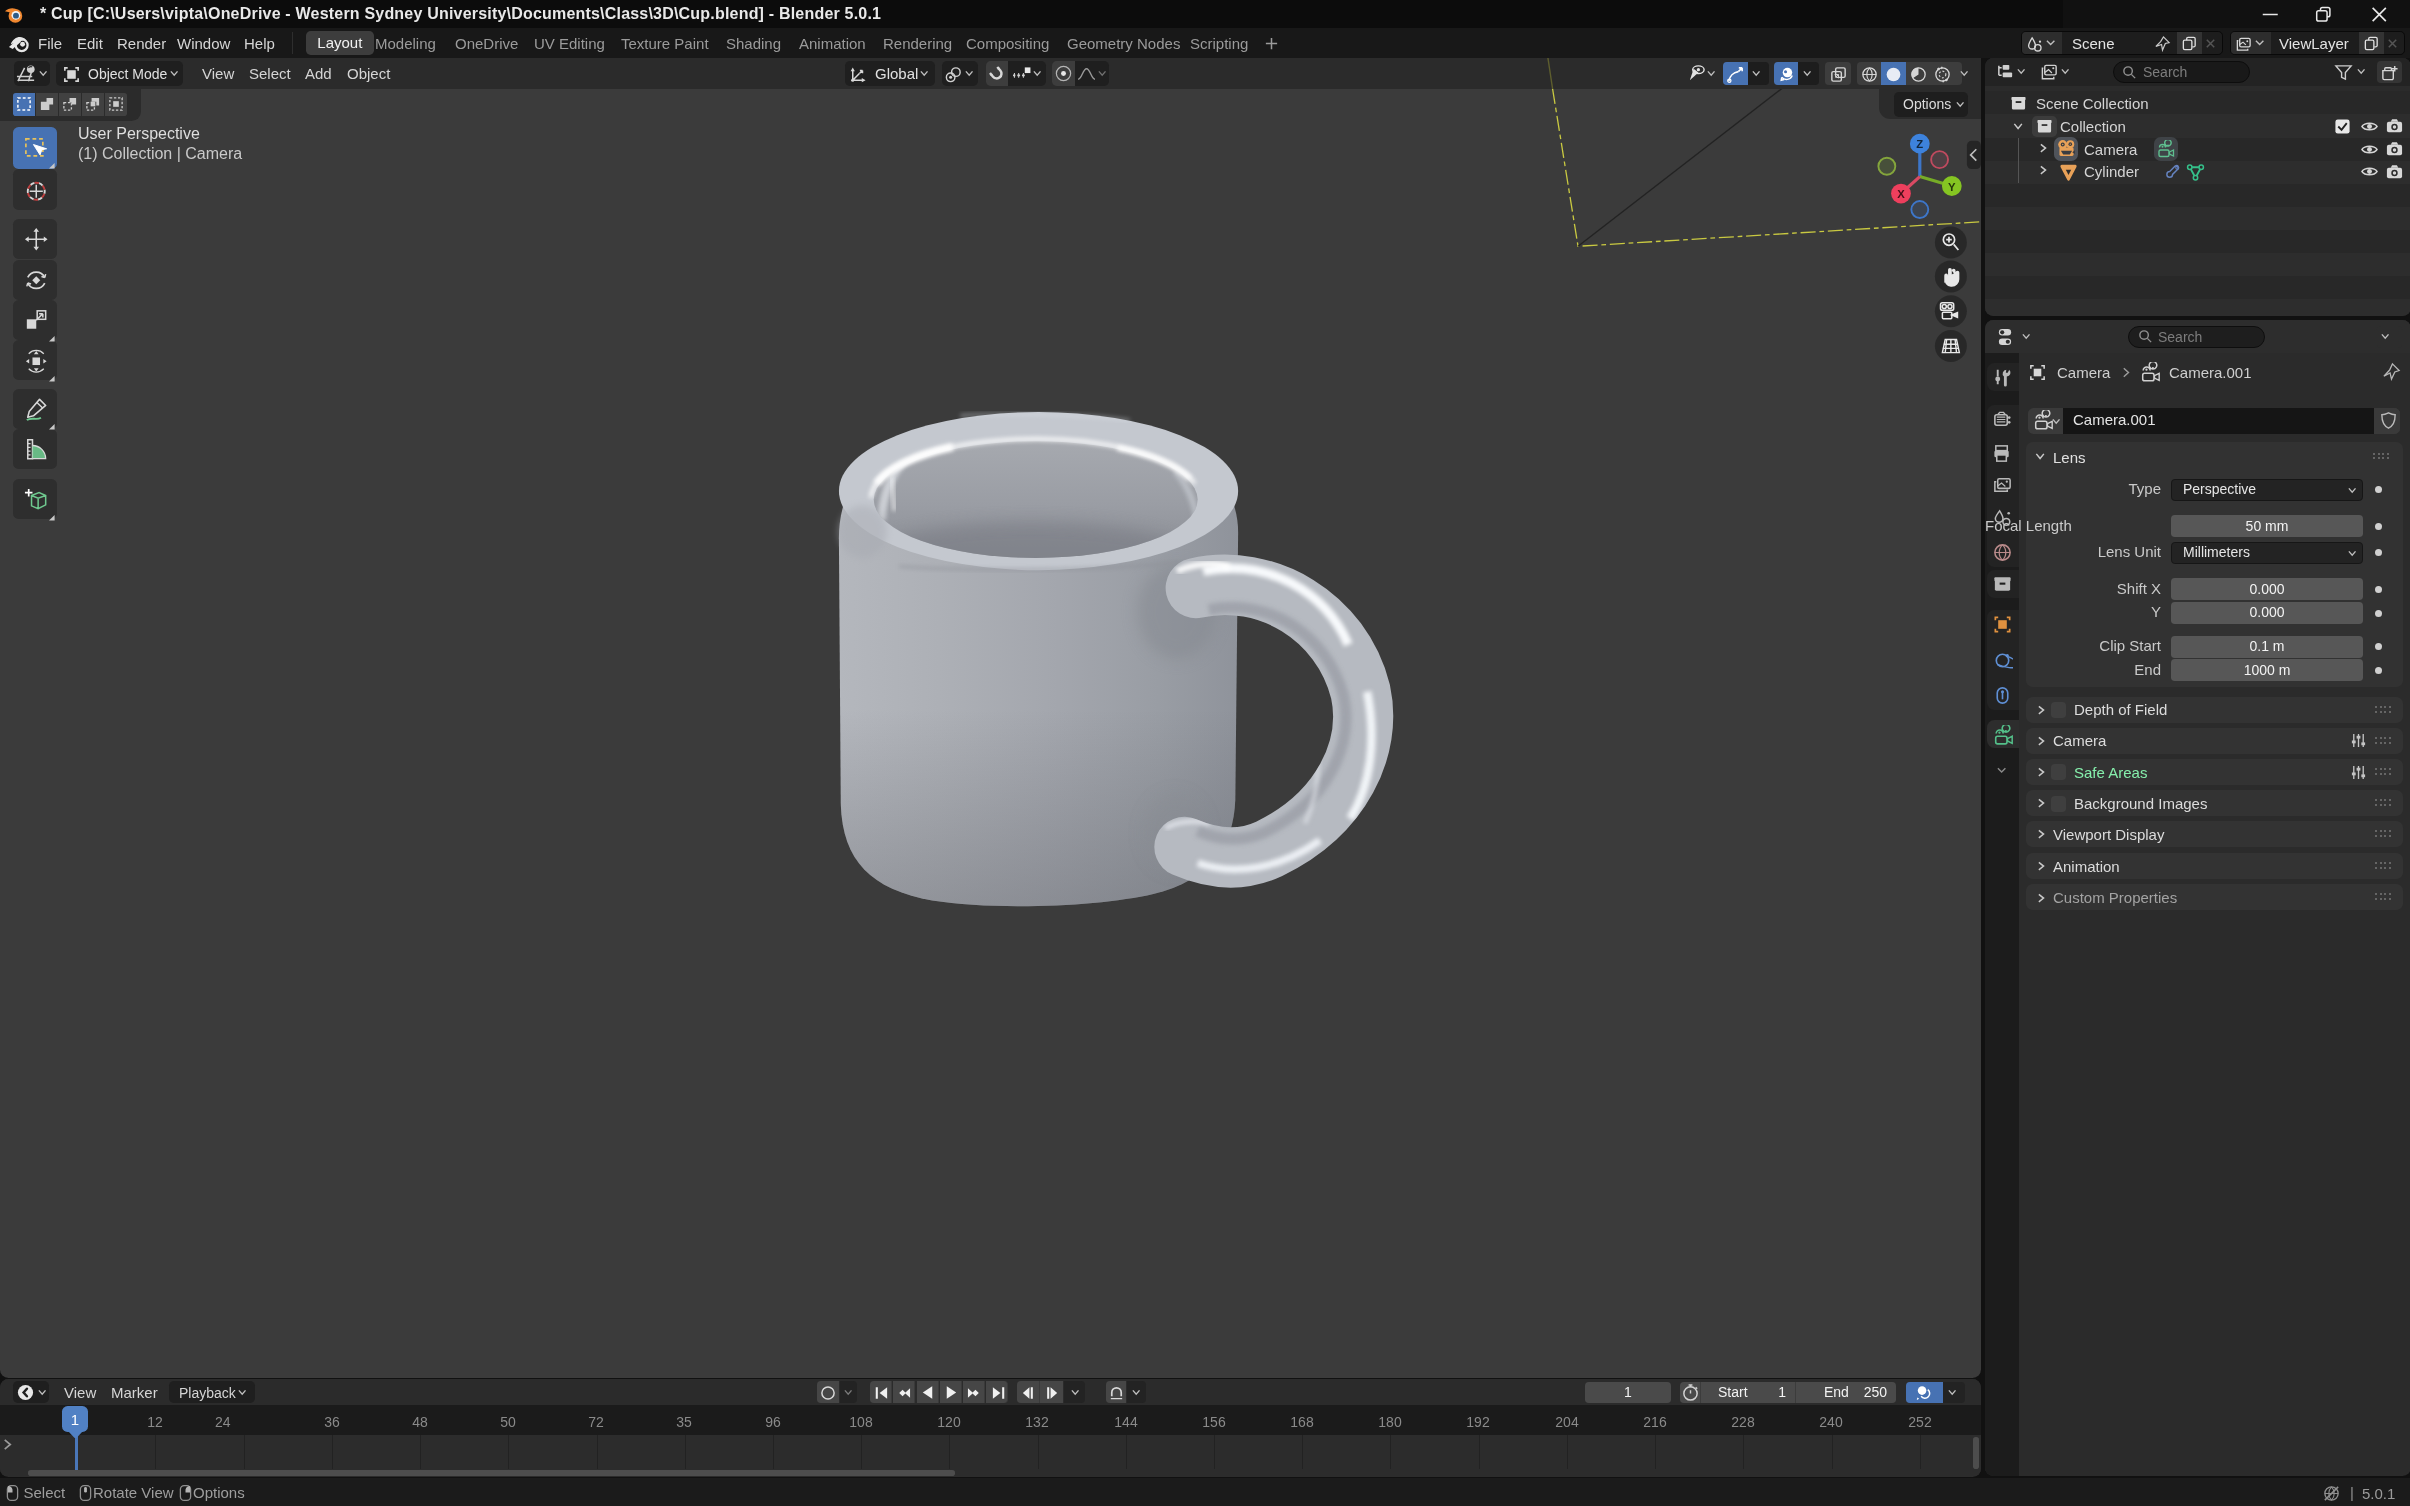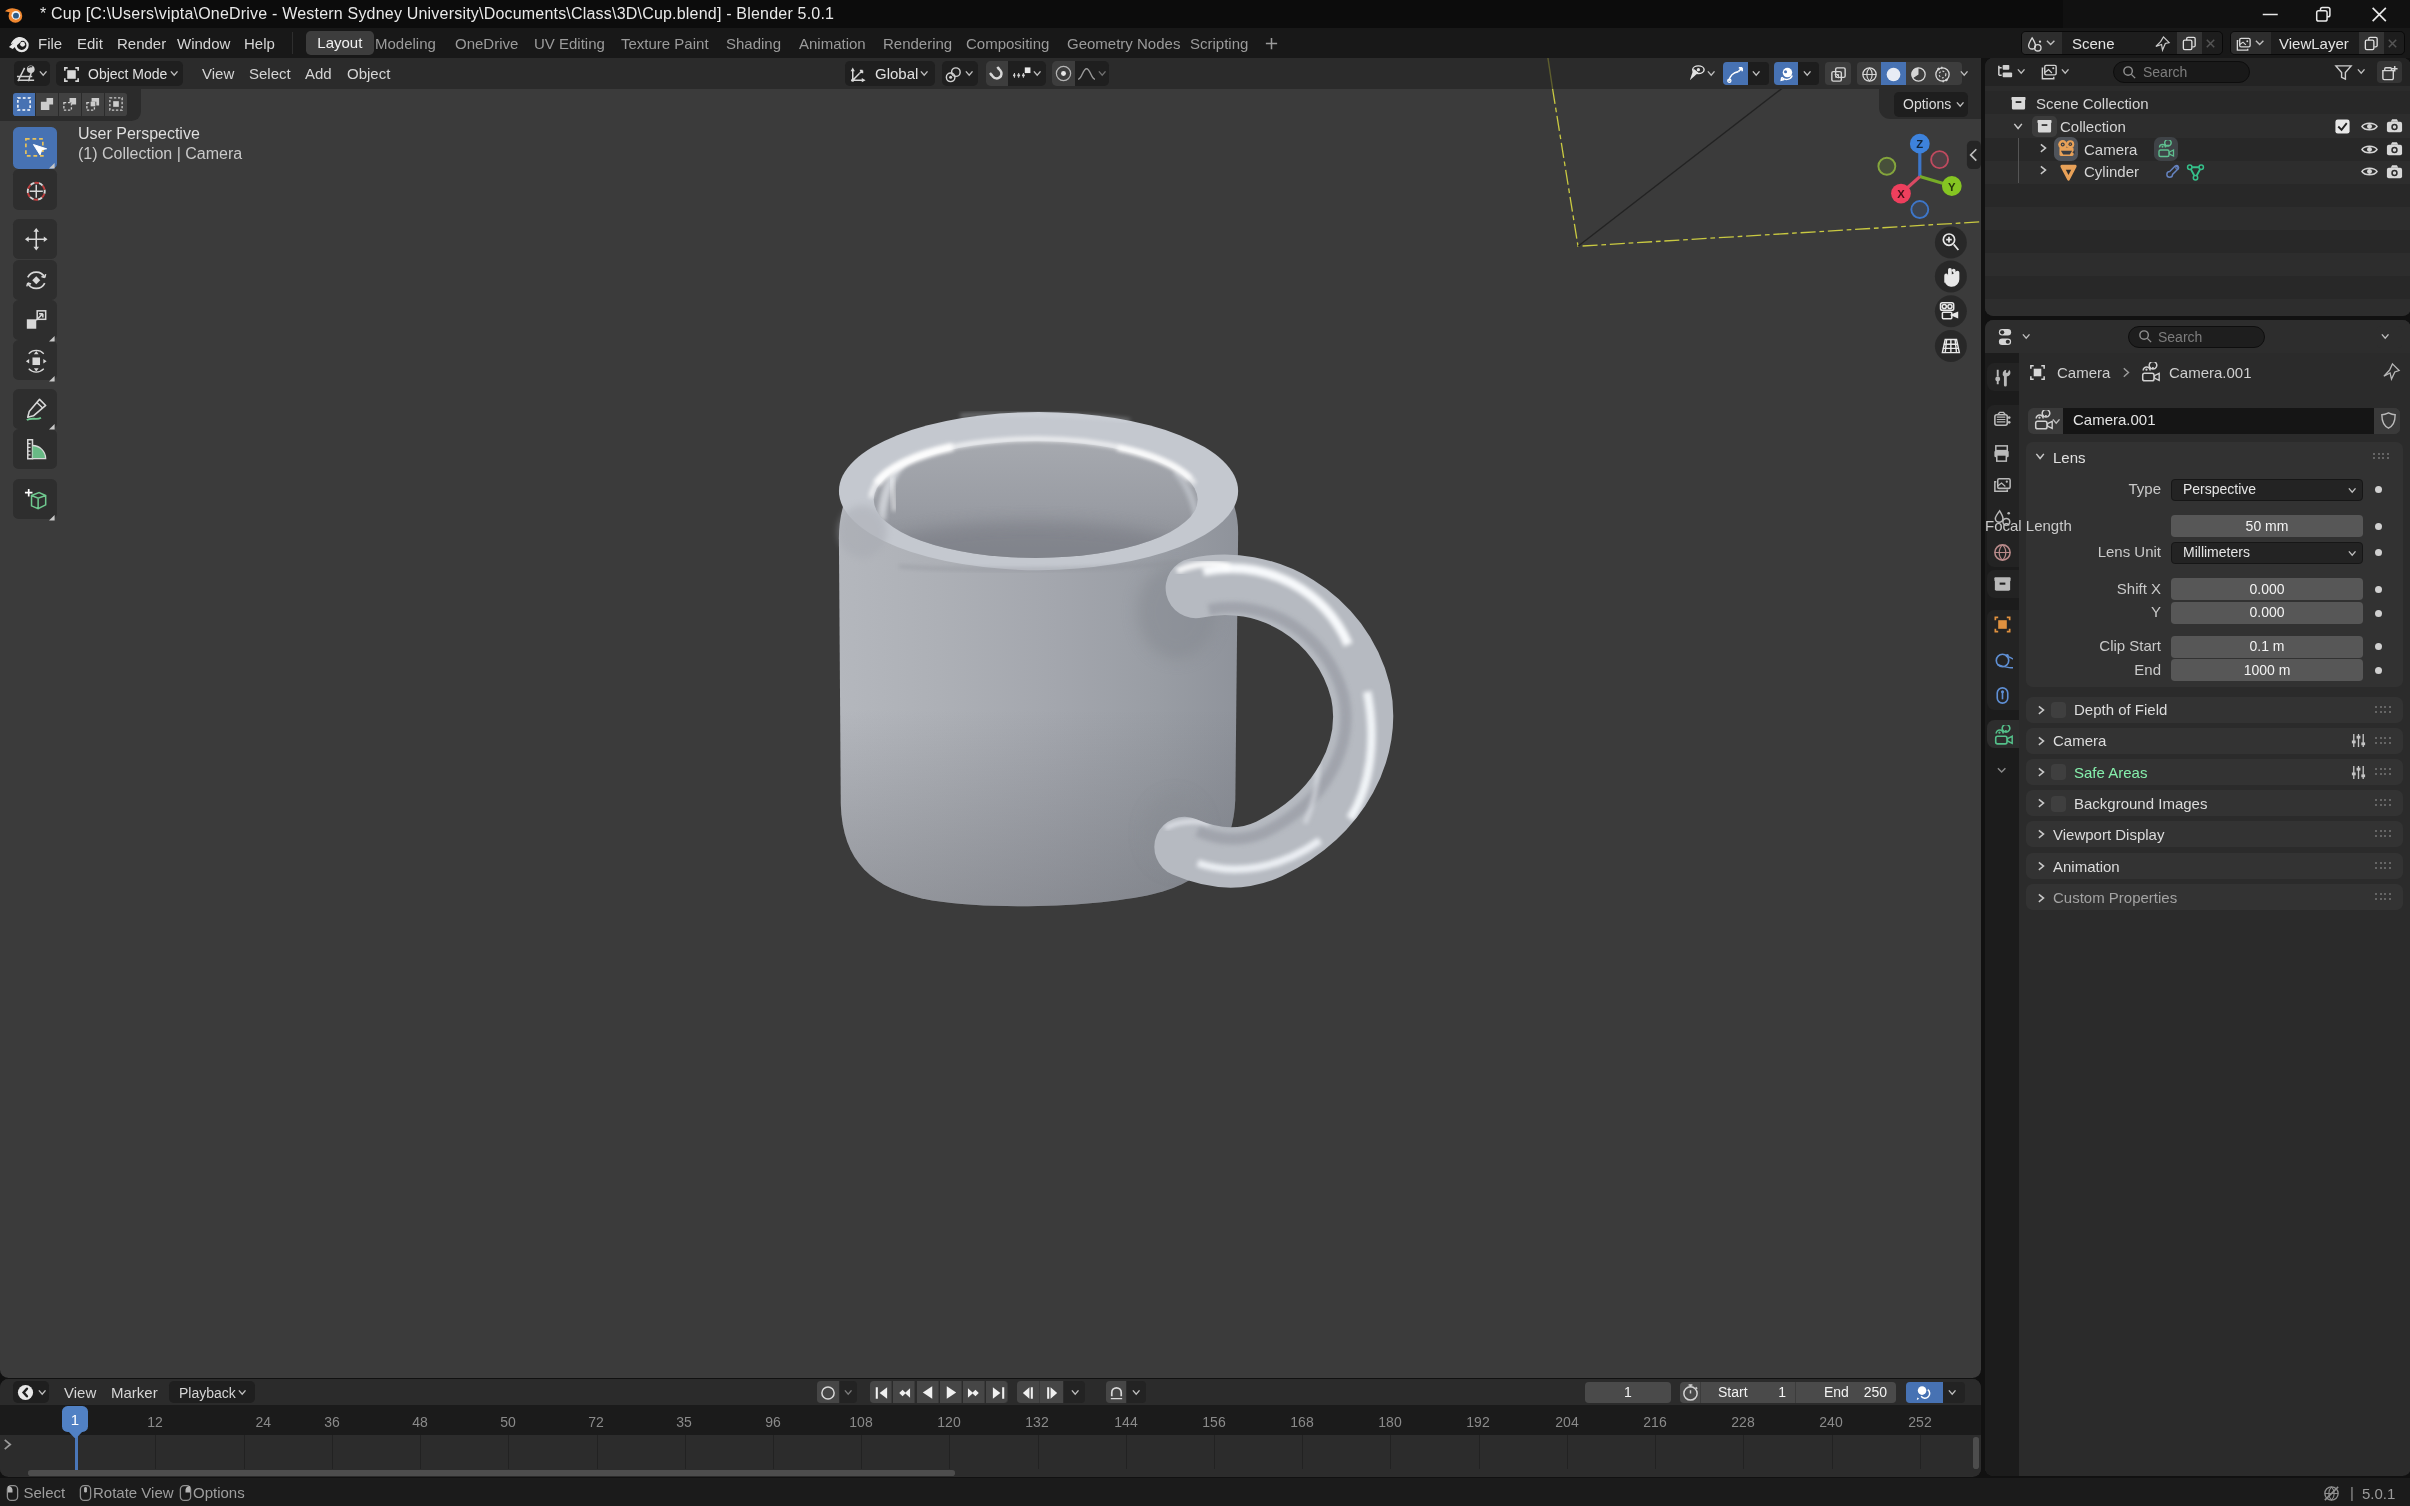--- a/index.html
+++ b/index.html
@@ -1,19 +1,19 @@
 <!DOCTYPE html>
 <html style="font-size:15px"><head>
 <meta charset="utf-8">
 <style>
 * { margin:0; padding:0; box-sizing:border-box; }
 html,body { width:2411px; height:1507px; overflow:hidden; background:#111; }
 body { font-family:"Liberation Sans", sans-serif; color:#d9d9d9; }
 .abs { position:absolute; }
-#titlebar { position:absolute; left:0; top:0; width:2063px; height:28px; background:#0c0c0c; }
+#titlebar { position:absolute; left:0; top:0; width:2063px; height:28px; background:#0c0c0c;font-weight:bold; }
 #menubar { position:absolute; left:0; top:28px; width:2411px; height:30px; background:#181818; }
 #viewport { position:absolute; left:0; top:58px; width:1981px; height:1320px; background:#3b3b3b; border-radius:0 0 8.5px 8.5px; overflow:hidden; }
 #vheader { position:absolute; left:0; top:0; width:1981px; height:31px; background:#2b2b2b; }
 #timeline { position:absolute; left:0; top:1379px; width:1981px; height:98px; background:#2c2c2c; border-radius:8.5px; overflow:hidden; }
 #outliner { position:absolute; left:1985px; top:58px; width:426px; height:258px; background:#2b2b2b; border-radius:8.5px; overflow:hidden; }
 #props { position:absolute; left:1985px; top:320px; width:426px; height:1156px; background:#2b2b2b; border-radius:8.5px; overflow:hidden; }
 #statusbar { position:absolute; left:0; top:1478px; width:2411px; height:28px; background:#1b1b1b; }
 .mtxt { font-size:15px; color:#d5d5d5; }
 .dim { color:#9b9b9b; }
 </style>
@@ -911,21 +911,21 @@
       <div class="abs" style="left:399px;top:578px;width:2.4px;height:2.4px;border-radius:50%;background:#777"></div>
       <div class="abs" style="left:404px;top:578px;width:2.4px;height:2.4px;border-radius:50%;background:#777"></div>
     </div>
 </div>
 <div id="timeline">
     <div class="abs" style="left:0;top:0;width:1981px;height:26px;background:#2b2b2b"></div>
     <div class="abs" style="left:0;top:26px;width:1981px;height:30px;background:#1b1b1b"></div>
     <div class="abs" style="left:0;top:56px;width:1981px;height:41px;background:#2c2c2c"></div>
     <div class="abs" style="left:127px;top:35px;width:56px;text-align:center;font-size:14px;color:#8a8a8a">12</div>
     <div class="abs" style="left:155px;top:56px;width:1.4px;height:34px;background:#222222"></div>
-    <div class="abs" style="left:215px;top:35px;width:56px;text-align:right;font-size:14px;color:#8a8a8a">24</div>
+    <div class="abs" style="left:215px;top:35px;width:56px;text-align:left;font-size:14px;color:#8a8a8a">24</div>
     <div class="abs" style="left:244px;top:56px;width:1.4px;height:34px;background:#222222"></div>
     <div class="abs" style="left:304px;top:35px;width:56px;text-align:center;font-size:14px;color:#8a8a8a">36</div>
     <div class="abs" style="left:332px;top:56px;width:1.4px;height:34px;background:#222222"></div>
     <div class="abs" style="left:392px;top:35px;width:56px;text-align:center;font-size:14px;color:#8a8a8a">48</div>
     <div class="abs" style="left:420px;top:56px;width:1.4px;height:34px;background:#222222"></div>
     <div class="abs" style="left:480px;top:35px;width:56px;text-align:center;font-size:14px;color:#8a8a8a">50</div>
     <div class="abs" style="left:508px;top:56px;width:1.4px;height:34px;background:#222222"></div>
     <div class="abs" style="left:568px;top:35px;width:56px;text-align:center;font-size:14px;color:#8a8a8a">72</div>
     <div class="abs" style="left:597px;top:56px;width:1.4px;height:34px;background:#222222"></div>
     <div class="abs" style="left:656px;top:35px;width:56px;text-align:center;font-size:14px;color:#8a8a8a">35</div>

